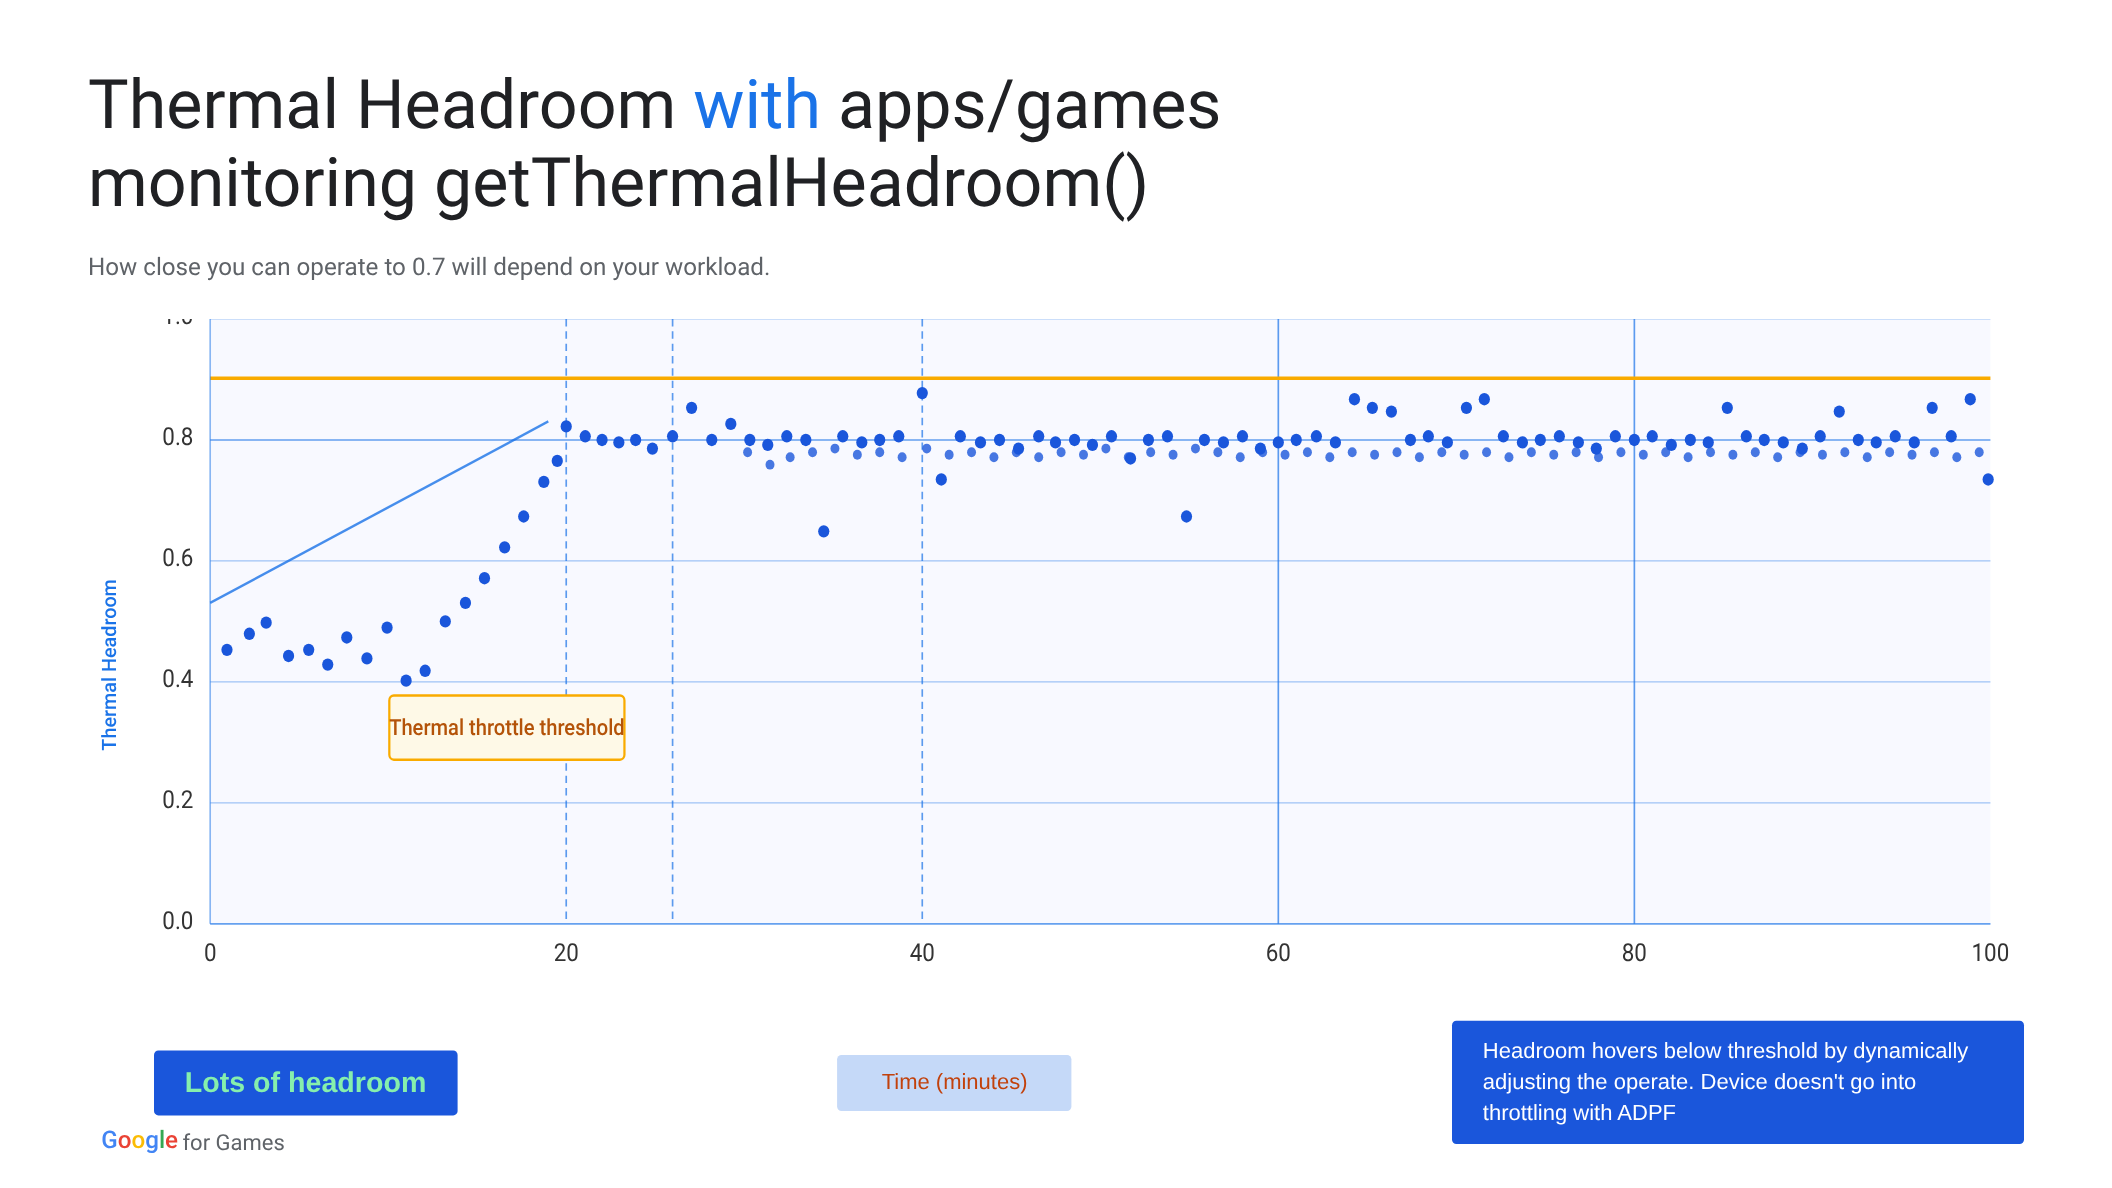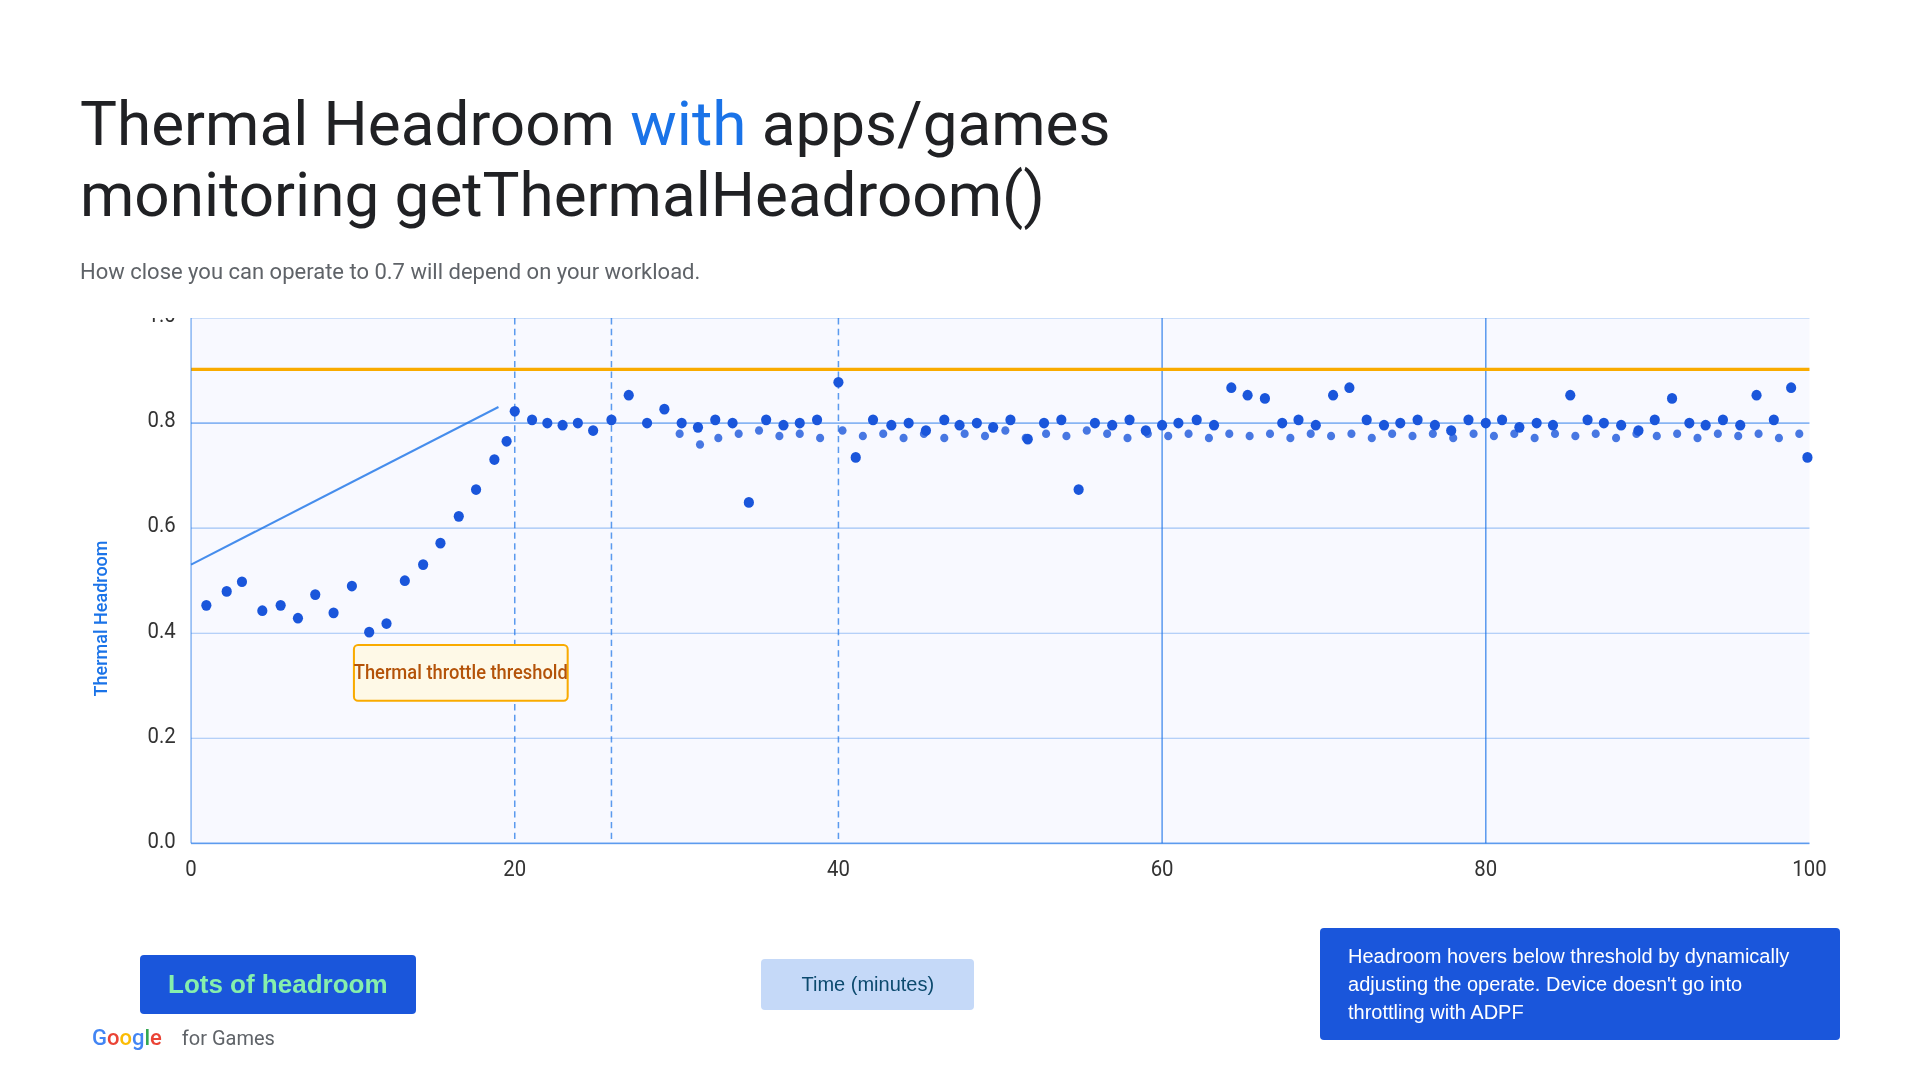--- a/index.html
+++ b/index.html
@@ -7,21 +7,21 @@
       background: #fff;
       font-family: 'Google Sans', 'Roboto', Arial, sans-serif;
       width: 1920px;
       height: 1080px;
       overflow: hidden;
       position: relative;
     }
     .page {
       width: 1920px;
       height: 1080px;
-      padding: 88px 80px 40px 80px;
+      padding: 60px 80px 40px 80px;
       display: flex;
       flex-direction: column;
     }
     .title {
       font-size: 62px;
       font-weight: 400;
       color: #202124;
       line-height: 1.15;
       margin-bottom: 24px;
     }
@@ -77,21 +77,21 @@
       color: #86efac;
       border: none;
       border-radius: 4px;
       padding: 14px 28px;
       font-size: 26px;
       font-weight: 700;
       cursor: pointer;
     }
     .btn-blue-light {
       background: #c5d9f8;
-      color: #0c4a6e;
+      color: #c2410c;
       border: none;
       border-radius: 4px;
       padding: 14px 40px;
       font-size: 20px;
       font-weight: 500;
       cursor: pointer;
     }
     .btn-info {
       background: #1a56db;
       color: #fff;
@@ -117,21 +117,21 @@
     .google-text {
       font-size: 22px;
       font-weight: 500;
     }
     .g-blue { color: #4285F4; }
     .g-red { color: #EA4335; }
     .g-yellow { color: #FBBC04; }
     .g-blue2 { color: #4285F4; }
     .g-green { color: #34A853; }
     .g-red2 { color: #EA4335; }
-    .for-games { color: #5f6368; font-size: 20px; margin-left: 20px; }
+    .for-games { color: #5f6368; font-size: 20px; margin-left: 4px; }
   </style>
 </head>
 <body>
 
 <div class="page">
   <h1 class="title">
     <span>Thermal Headroom </span><span class="highlight">with</span><span> apps/games</span><br>
     <span>monitoring getThermalHeadroom()</span>
   </h1>
   <div class="subtitle">

